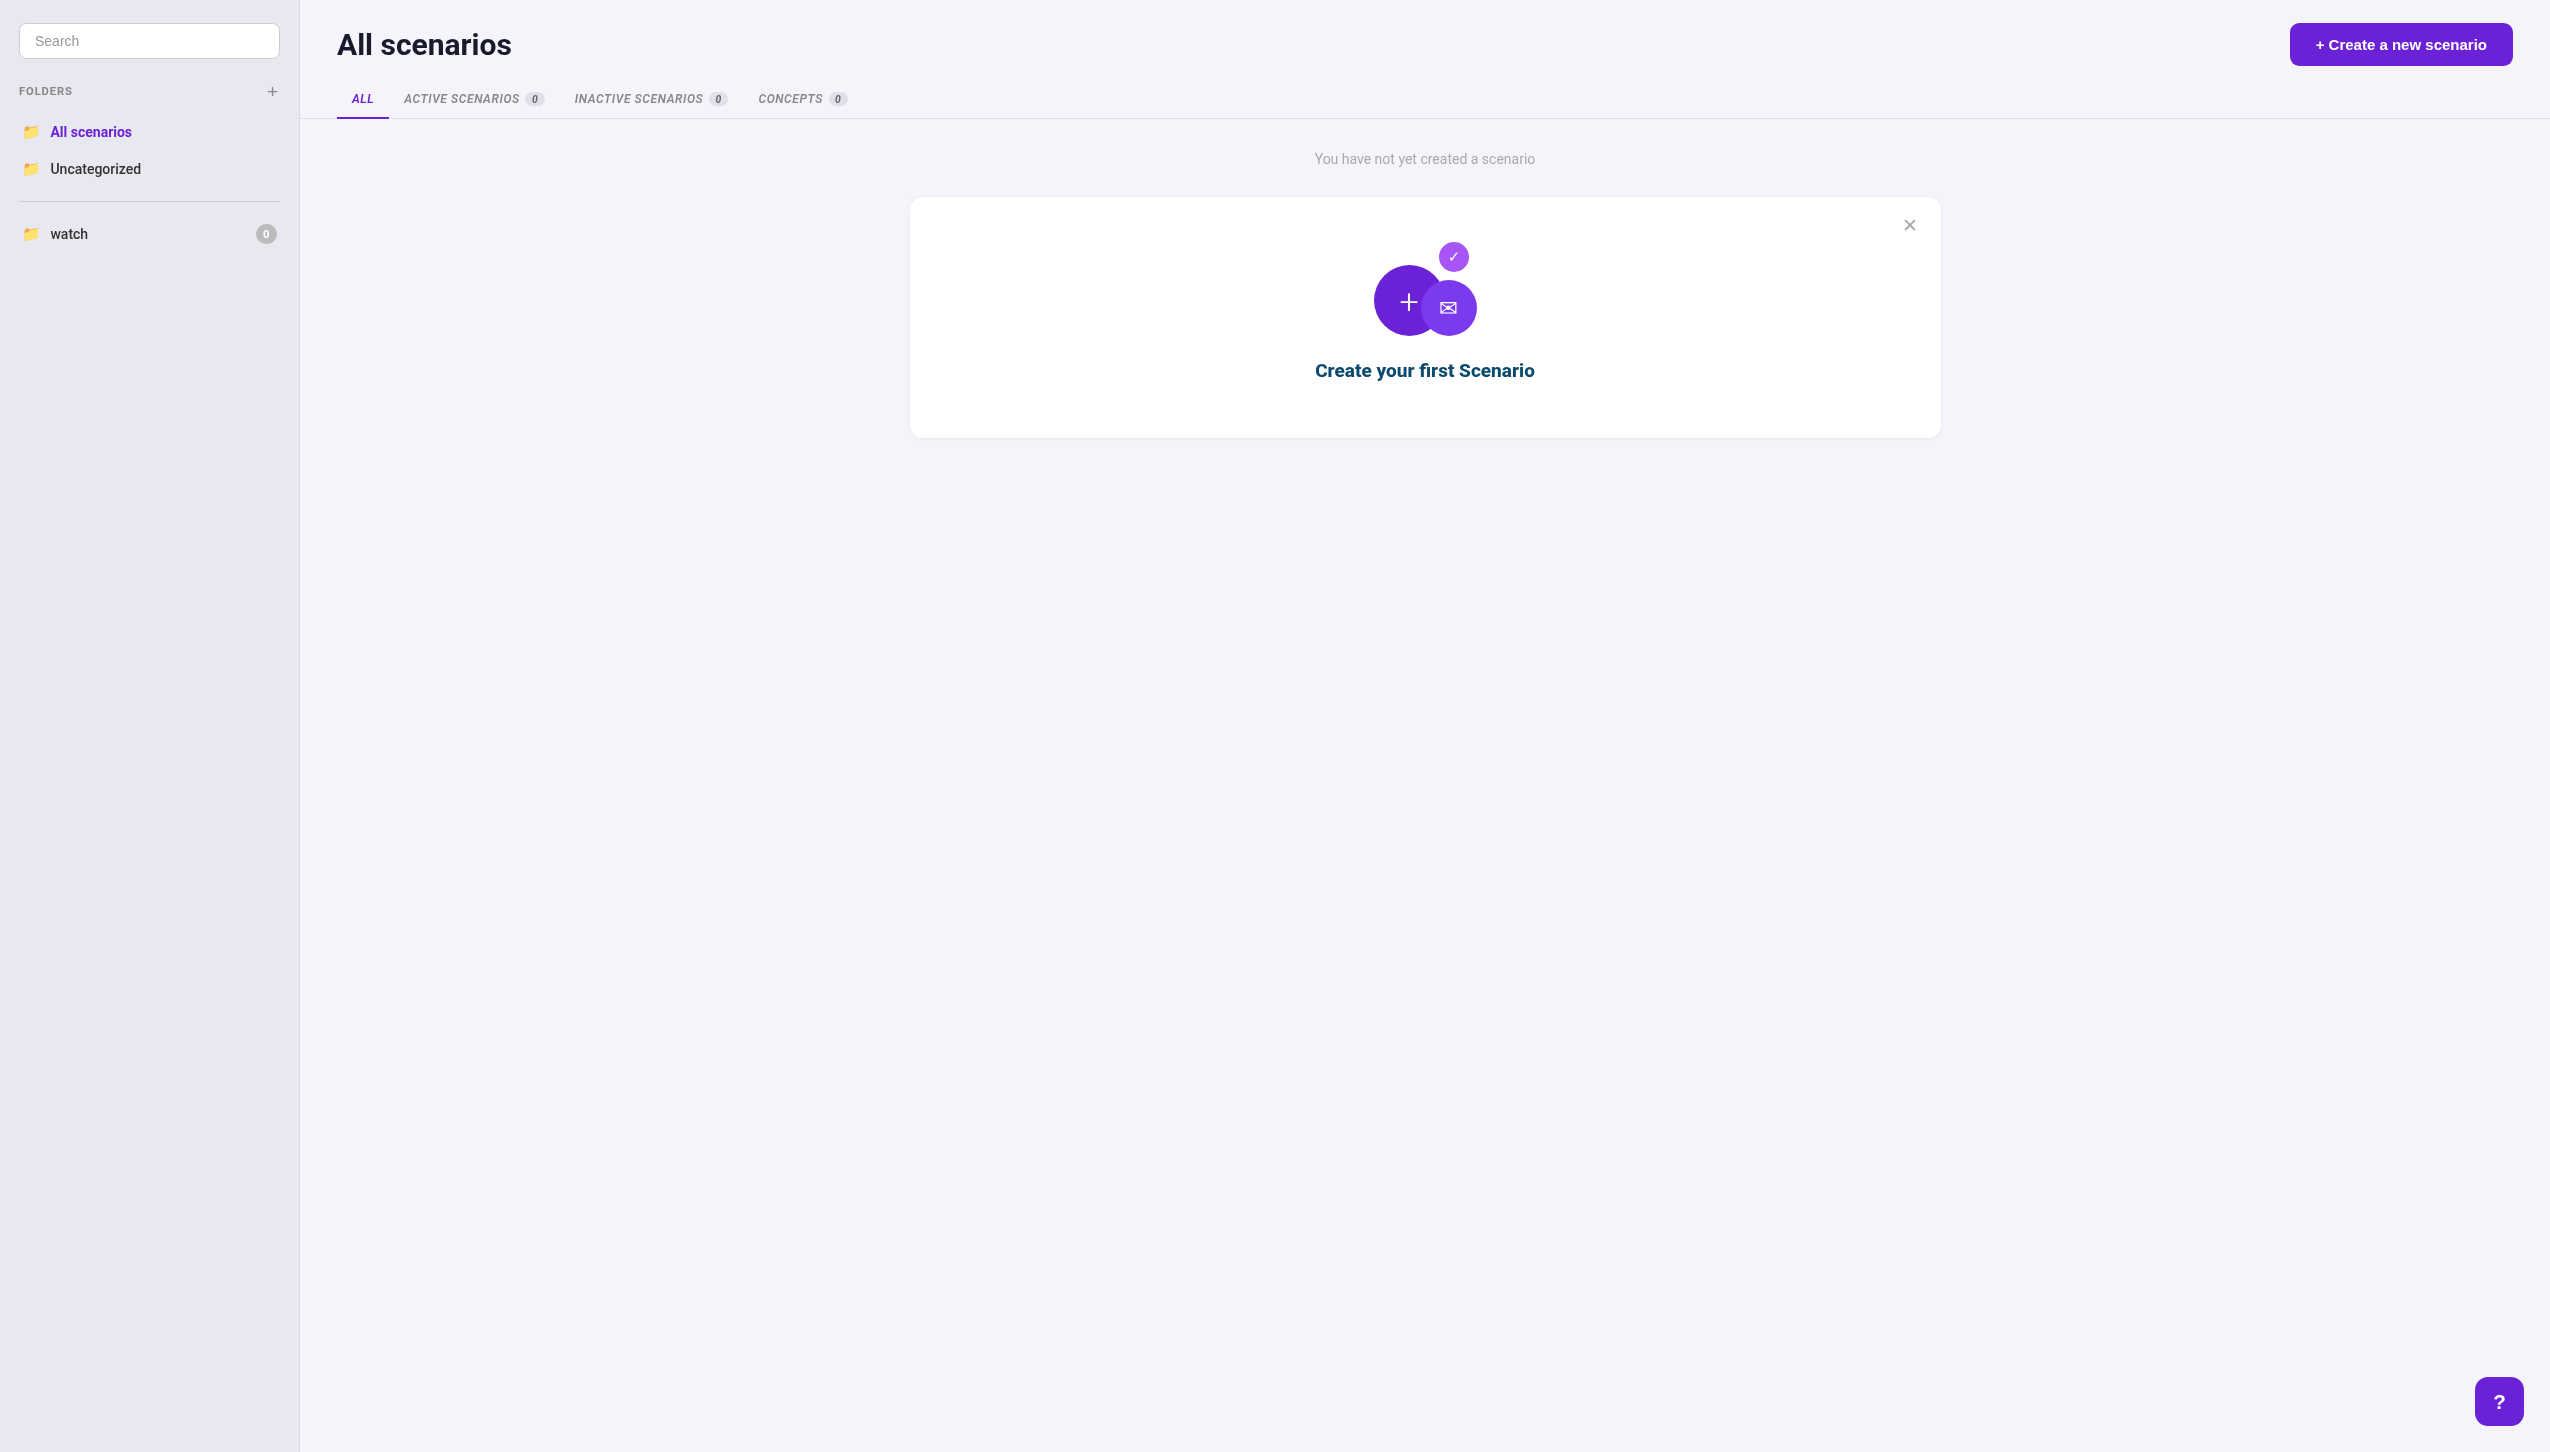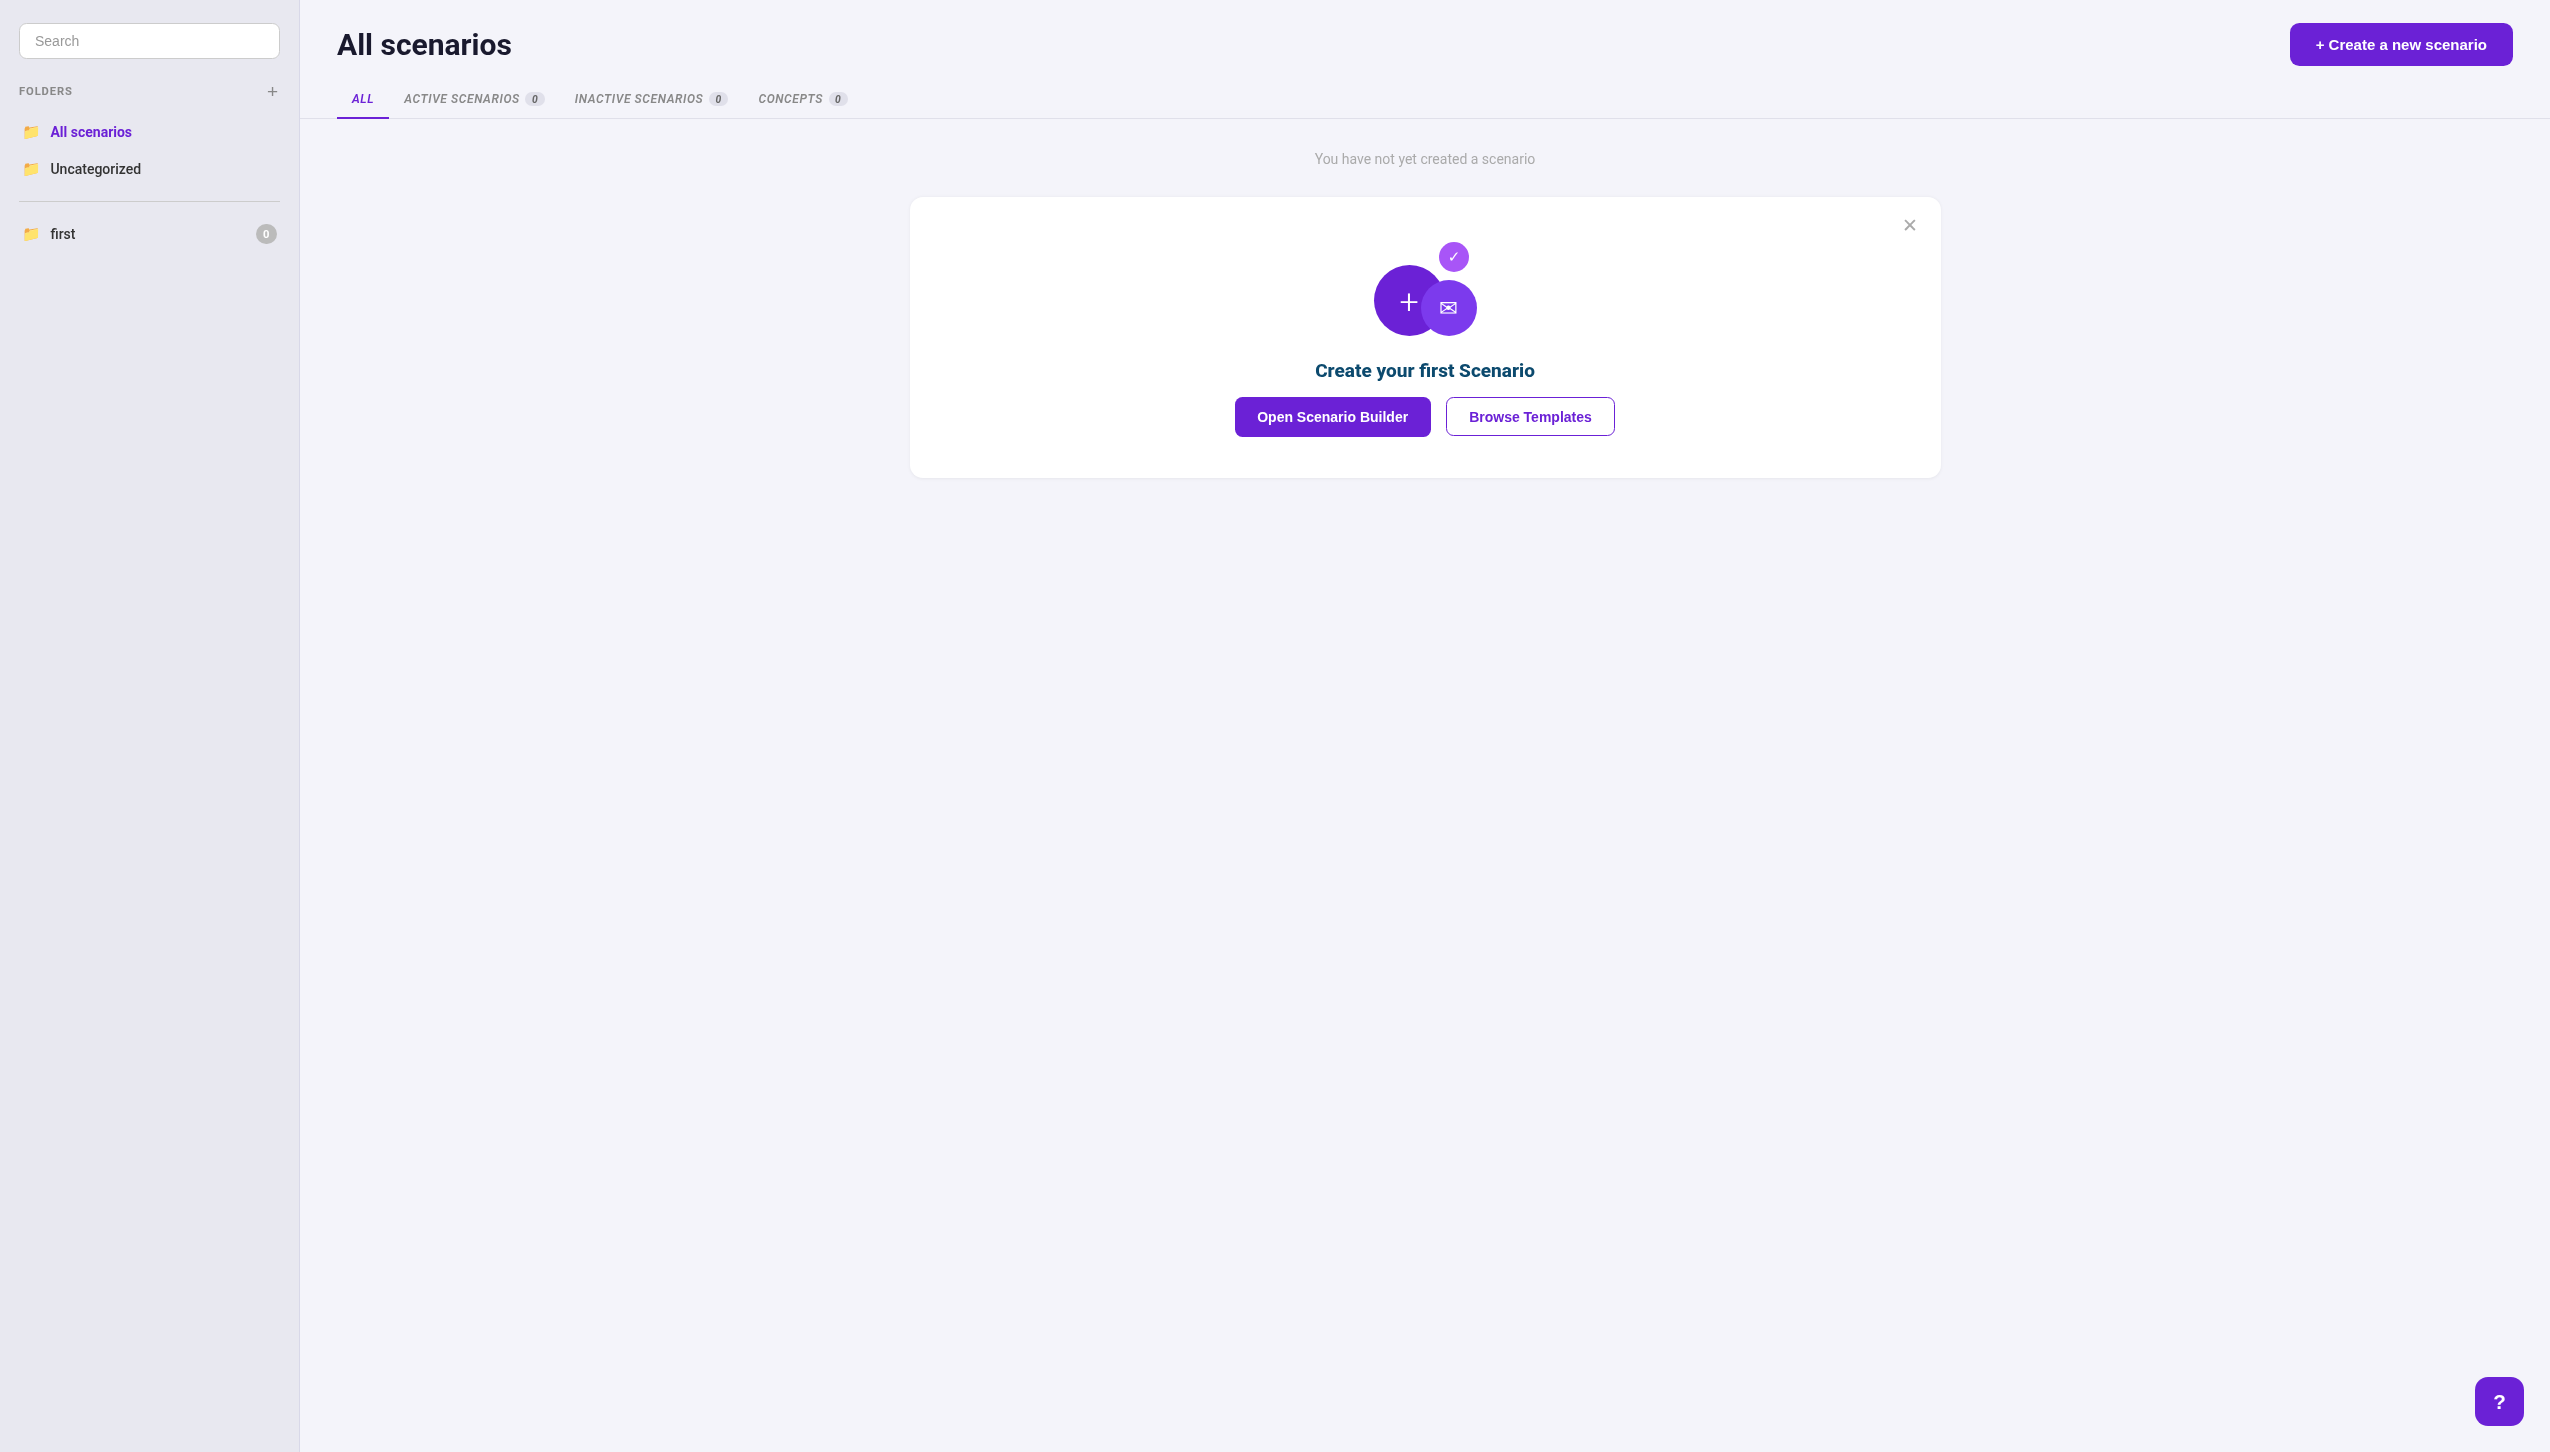--- a/index.html
+++ b/index.html
@@ -387,21 +387,21 @@
       <span>Uncategorized</span>
     </div>
   </div>
 
   <div class="sidebar-divider"></div>
 
   <div class="sidebar-nav">
     <div class="sidebar-item-with-count">
       <div class="sidebar-item-left">
         <span class="folder-icon">📁</span>
-        <span>first</span>
+        <span>watch</span>
       </div>
       <span class="count-badge">0</span>
     </div>
   </div>
 </aside>
 
 <main class="main">
   <div class="main-header">
     <h1 class="page-title">All scenarios</h1>
     <button class="create-btn">+ Create a new scenario</button>
@@ -435,22 +435,18 @@
 
         <div class="check-badge">✓</div>
 
         <div class="circle-plus">+</div>
 
         <div class="circle-email">✉</div>
       </div>
 
       <h2 class="card-title">Create your first Scenario</h2>
 
-      <div class="card-actions">
-        <button class="btn-primary">Open Scenario Builder</button>
-        <button class="btn-secondary">Browse Templates</button>
-      </div>
     </div>
   </div>
 </main>
 
 <button class="help-btn">?</button>
 
 
 </body></html>

